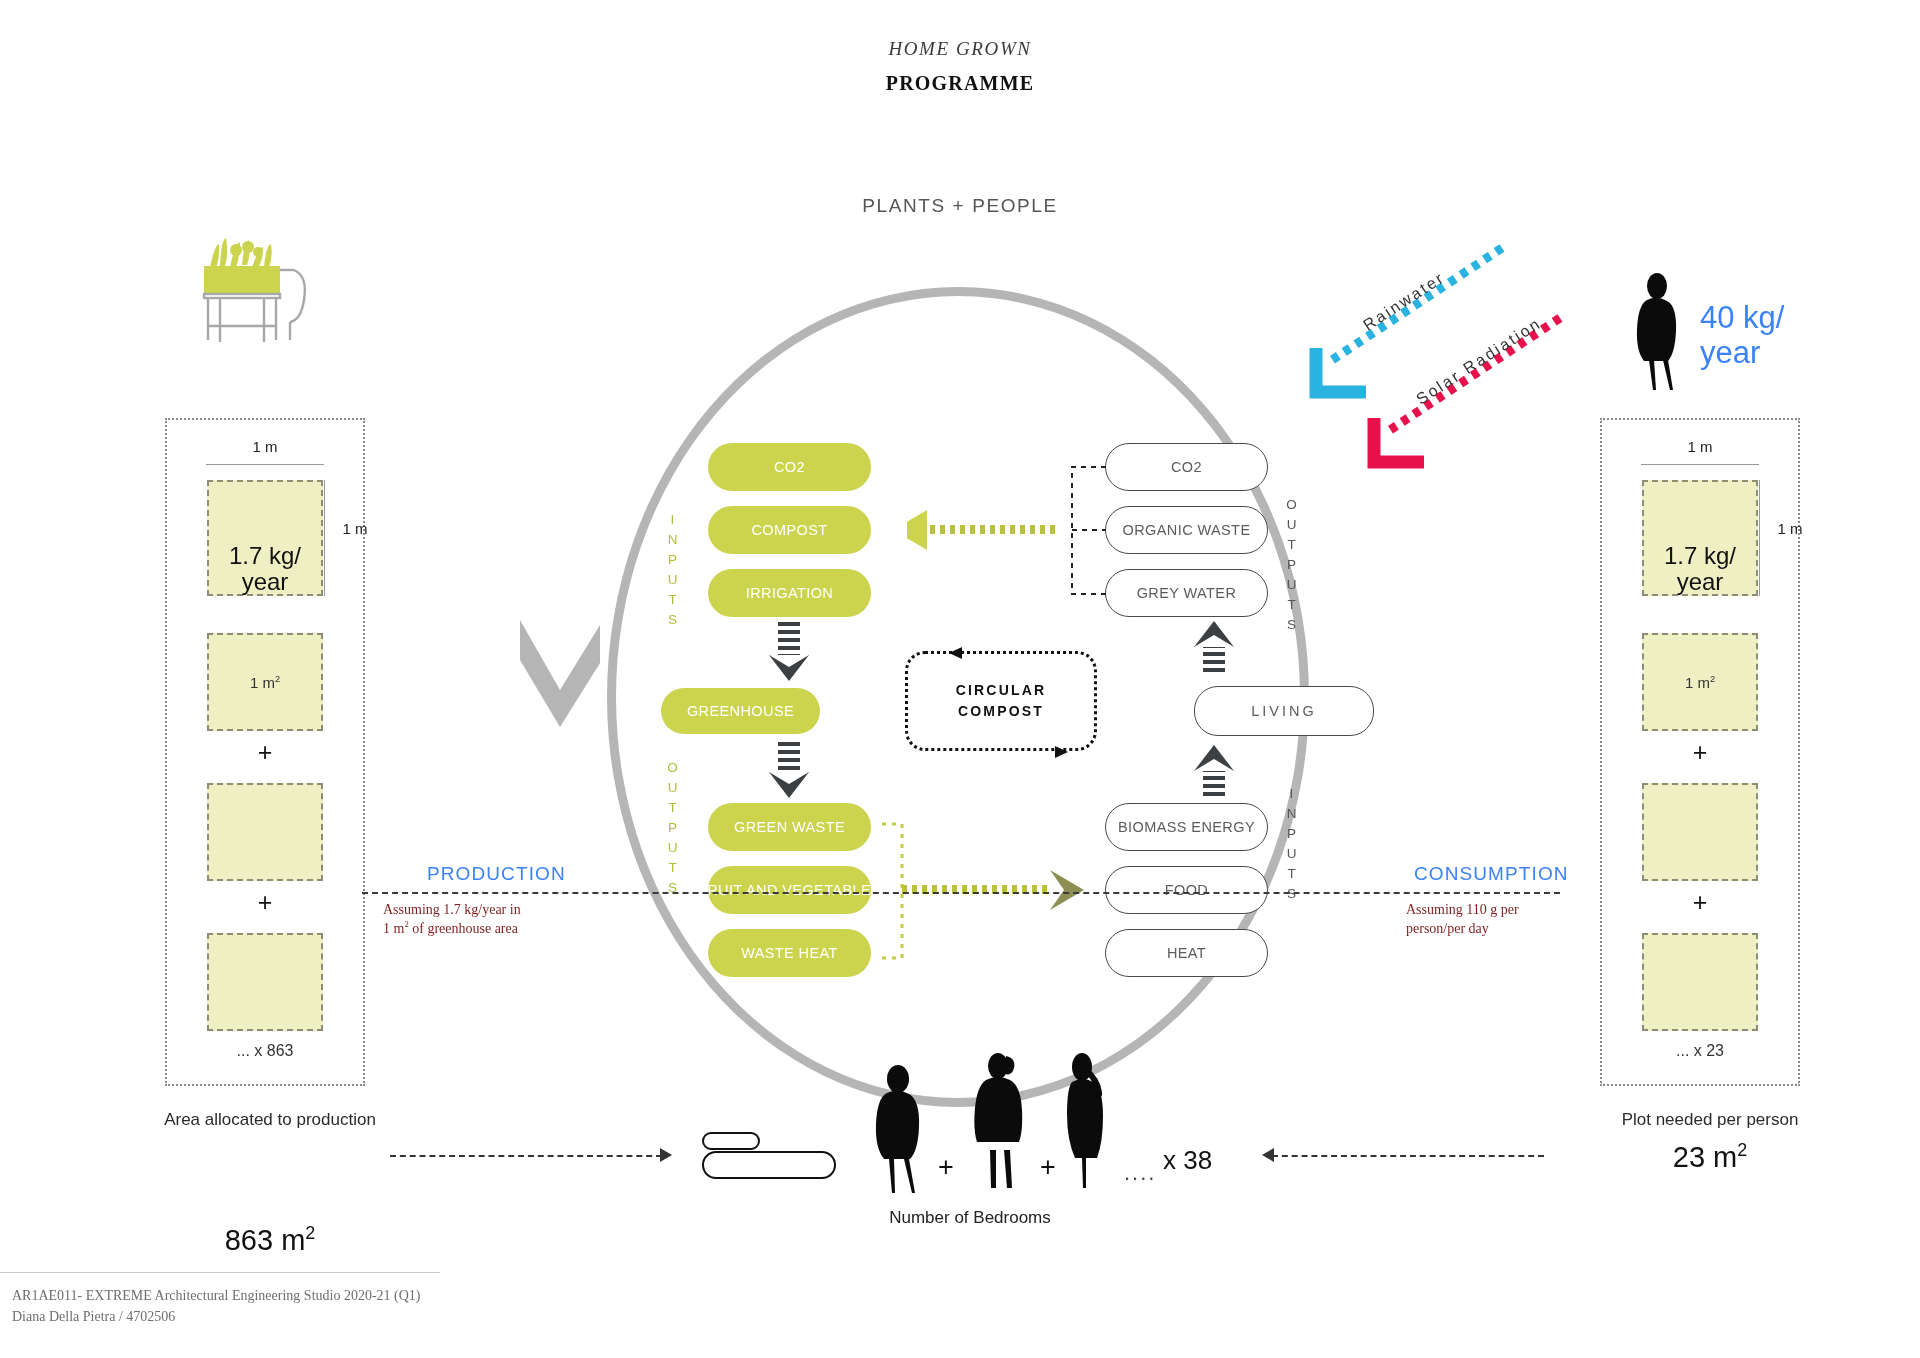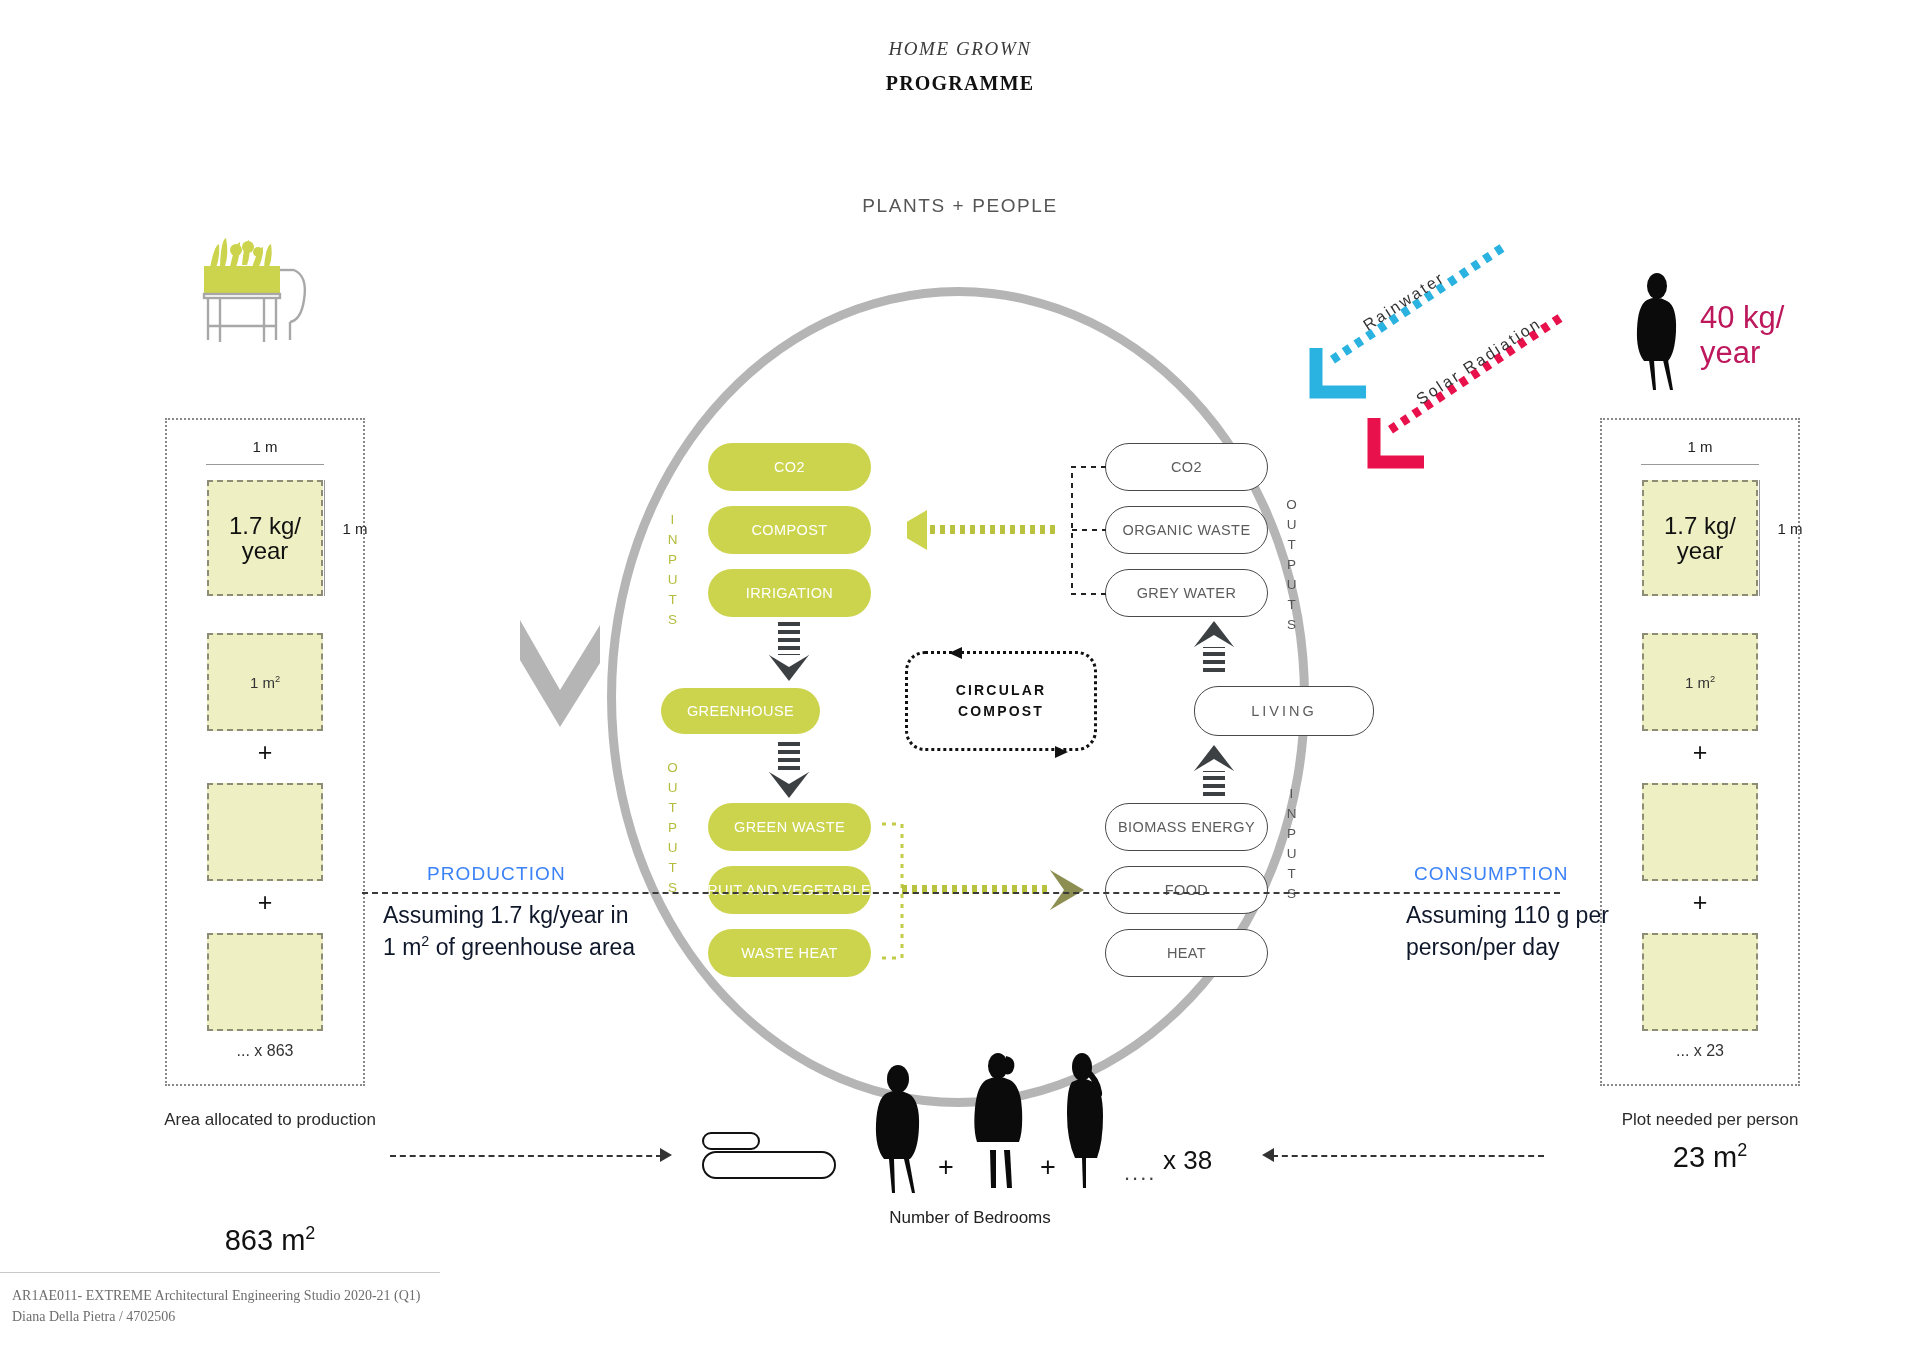--- a/index.html
+++ b/index.html
@@ -48,33 +48,33 @@
 
   
   #circular-economy-box{left:905px;top:651px;width:192px;height:100px;
      border:3px dotted #111;border-radius:20px;display:flex;align-items:center;
      justify-content:center;text-align:center;font-size:14px;font-weight:bold;
      letter-spacing:2.2px;line-height:1.5;color:#111;box-sizing:border-box;}
 
   
   .plot-panel{border:2px dotted #888;box-sizing:border-box;width:200px;}
   .sq{box-sizing:border-box;background:#eef0c4;border:2px dashed #8d8d76;}
-  .sq-big{width:100px;height:100px;display:flex;align-items:center;justify-content:center;
+  .sq-big{width:100px;height:100px;display:flex;align-items:flex-end;justify-content:center;
      text-align:center;font-size:24px;line-height:1.06;color:#111;}
   .plus{text-align:center;font-size:25px;color:#111;line-height:1;}
   .dimtext{font-size:15px;color:#222;text-align:center;}
   .countlabel{font-size:16px;color:#333;text-align:center;}
   .panel-caption{font-size:17px;color:#2b2b2b;text-align:center;}
   .panel-value{font-size:29px;color:#111;text-align:center;}
   sup{font-size:.62em;vertical-align:super;}
 
   
   .hdash{border-top:2px dashed #3a3a3a;height:0;}
   .section-head{font-size:19px;letter-spacing:1.1px;color:#3b82f6;}
-  .section-note{font-size:23px;line-height:1.38;color:#0f172a;}
+  .section-note{font-size:14px;line-height:1.38;color:#7f1d1d;font-family:Liberation Serif, serif;}
 
   
   .arrowline{height:0;border-top:2px dashed #333;}
   #bedroom-caption{font-size:17px;color:#222;text-align:center;}
   .bigplus{font-size:27px;color:#111;}
   .times38{font-size:26px;color:#111;}
 
   
   #footer-rule{left:0;top:1272px;width:440px;border-top:1px solid #c9c9c9;height:0;}
   #footer{left:12px;top:1285px;font-family:"Liberation Serif","DejaVu Serif",serif;
@@ -126,21 +126,21 @@
 <div class="abs" style="left:1632px;top:272px;width:58px;height:120px;">
   <svg width="58" height="120" viewBox="0 0 58 120">
     <g fill="#0b0b0b">
       <ellipse cx="25" cy="14" rx="10" ry="13"></ellipse>
       <path d="M15 28 q10 -5 20 1 q10 5 9 30 q-1 22 -8 30 l-24 0 q-8 -10 -7 -32 q1 -24 10 -29 z"></path>
       <path d="M17 88 l4 30 l3 0 l-2 -30 z"></path>
       <path d="M31 88 l7 30 l3 0 l-5 -30 z"></path>
     </g>
   </svg>
 </div>
-<div class="abs" style="left:1700px;top:300px;font-size:31px;line-height:1.14;color:#be185d;">
+<div class="abs" style="left:1700px;top:300px;font-size:31px;line-height:1.14;color:#3b82f6;">
   <div>40 kg/</div>
   <div>year</div>
 </div>
 
 <div class="abs" style="left:1290px;top:240px;width:220px;height:170px;">
   <svg width="220" height="170" viewBox="0 0 220 170">
     <line x1="212" y1="8" x2="42" y2="120" stroke="#2ab3e0" stroke-width="9" stroke-dasharray="7 7"></line>
     <polyline points="26,108 26,152 76,152" fill="none" stroke="#2ab3e0" stroke-width="13"></polyline>
   </svg>
 </div>

